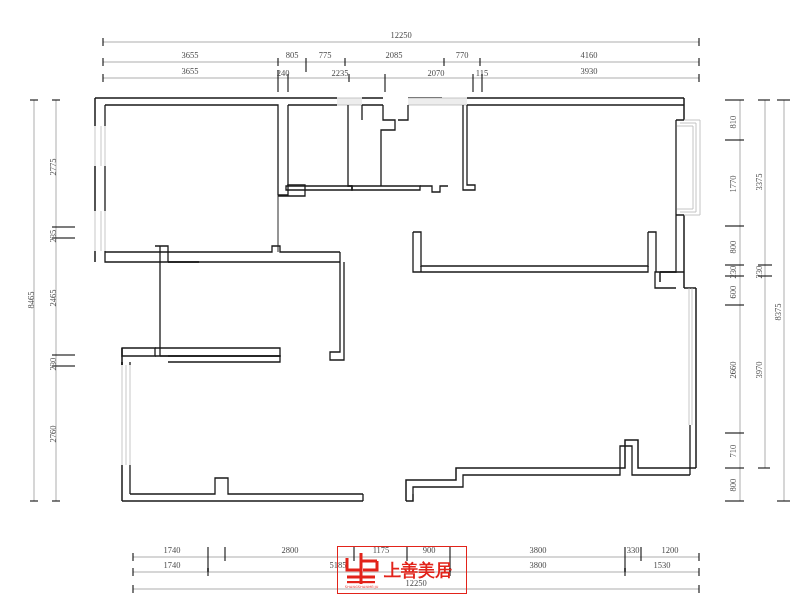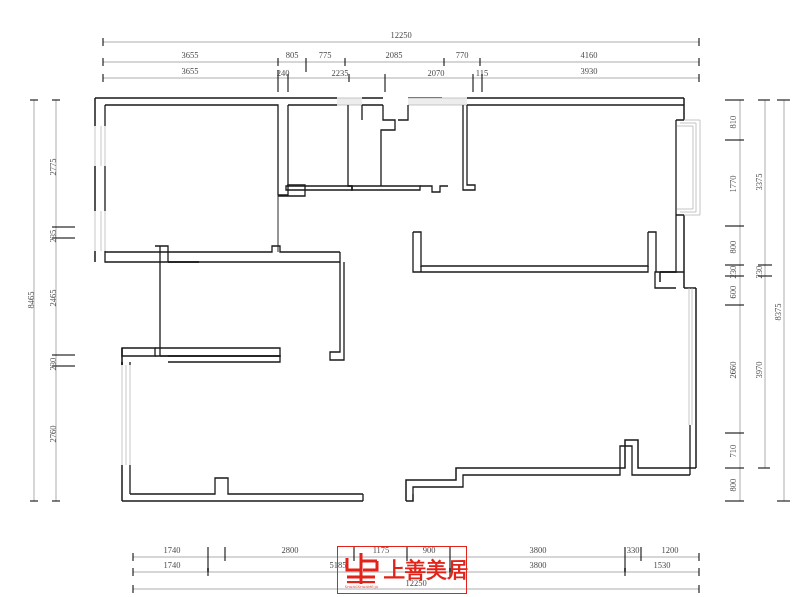--- a/index.html
+++ b/index.html
@@ -33,21 +33,21 @@
     box-sizing:border-box;
     display:flex;align-items:center;
     pointer-events:none;
   }
   .logo-mark{
     width:42px;height:40px;margin-left:3px;position:relative;flex:0 0 auto;
   }
   .logo-text{
     color:#e2231a;
     font-family:"DejaVu Sans", sans-serif;
-    font-size:21px;font-weight:bold;
+    font-size:17px;font-weight:bold;
     letter-spacing:0px;
     line-height:1;
     margin-left:1px;
     white-space:nowrap;
   }
   .logo-sub{
     position:absolute;left:4px;bottom:1px;
     font-size:3.2px;color:#e2231a;letter-spacing:0.3px;
     font-family:"DejaVu Sans", sans-serif;white-space:nowrap;
   }

